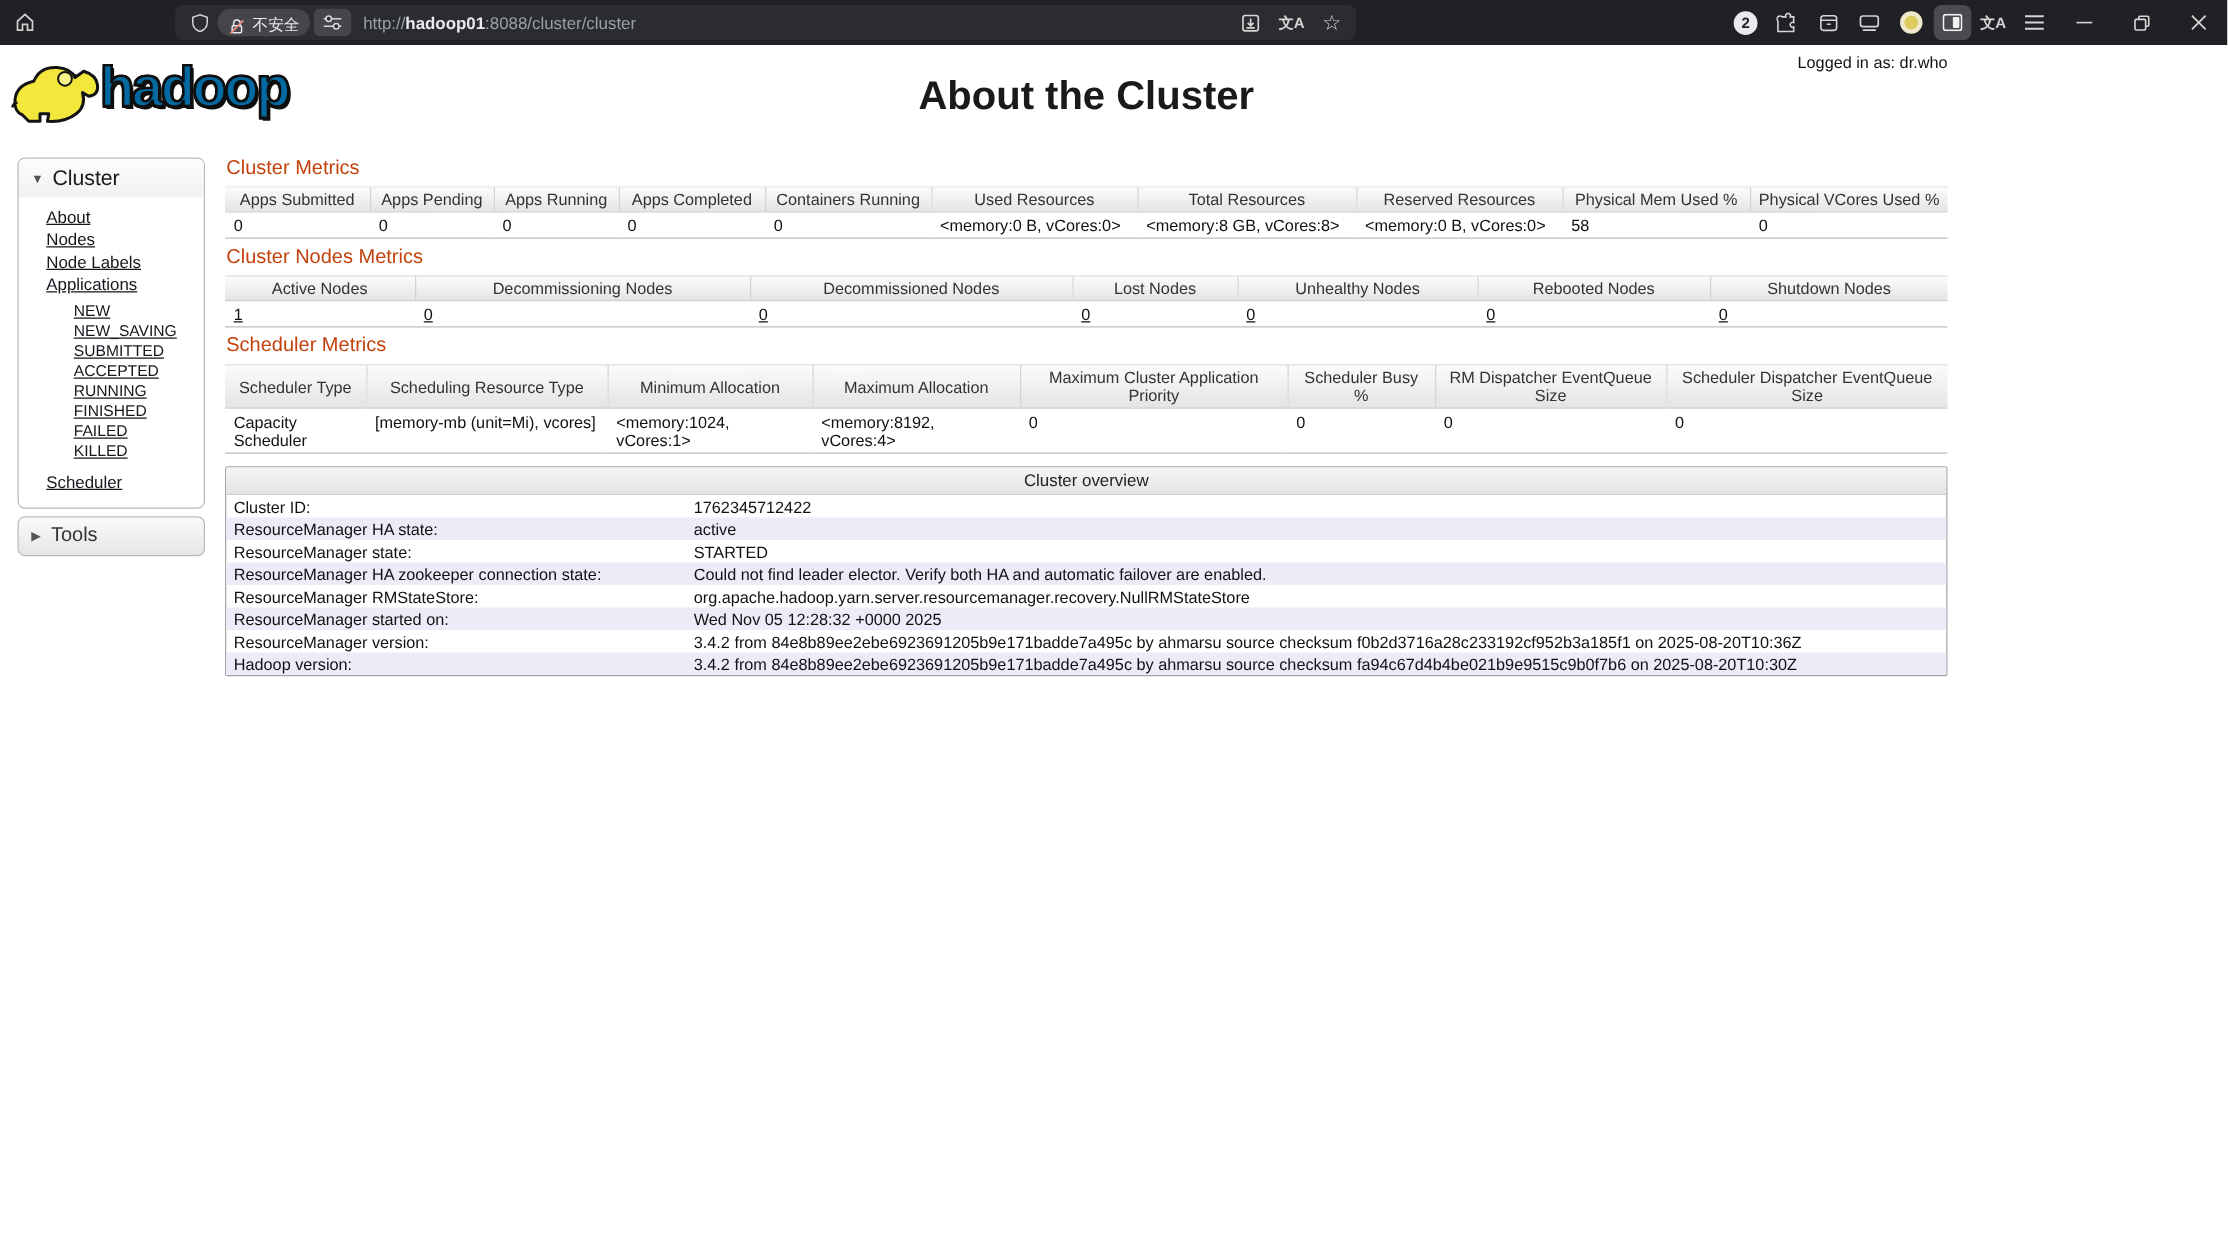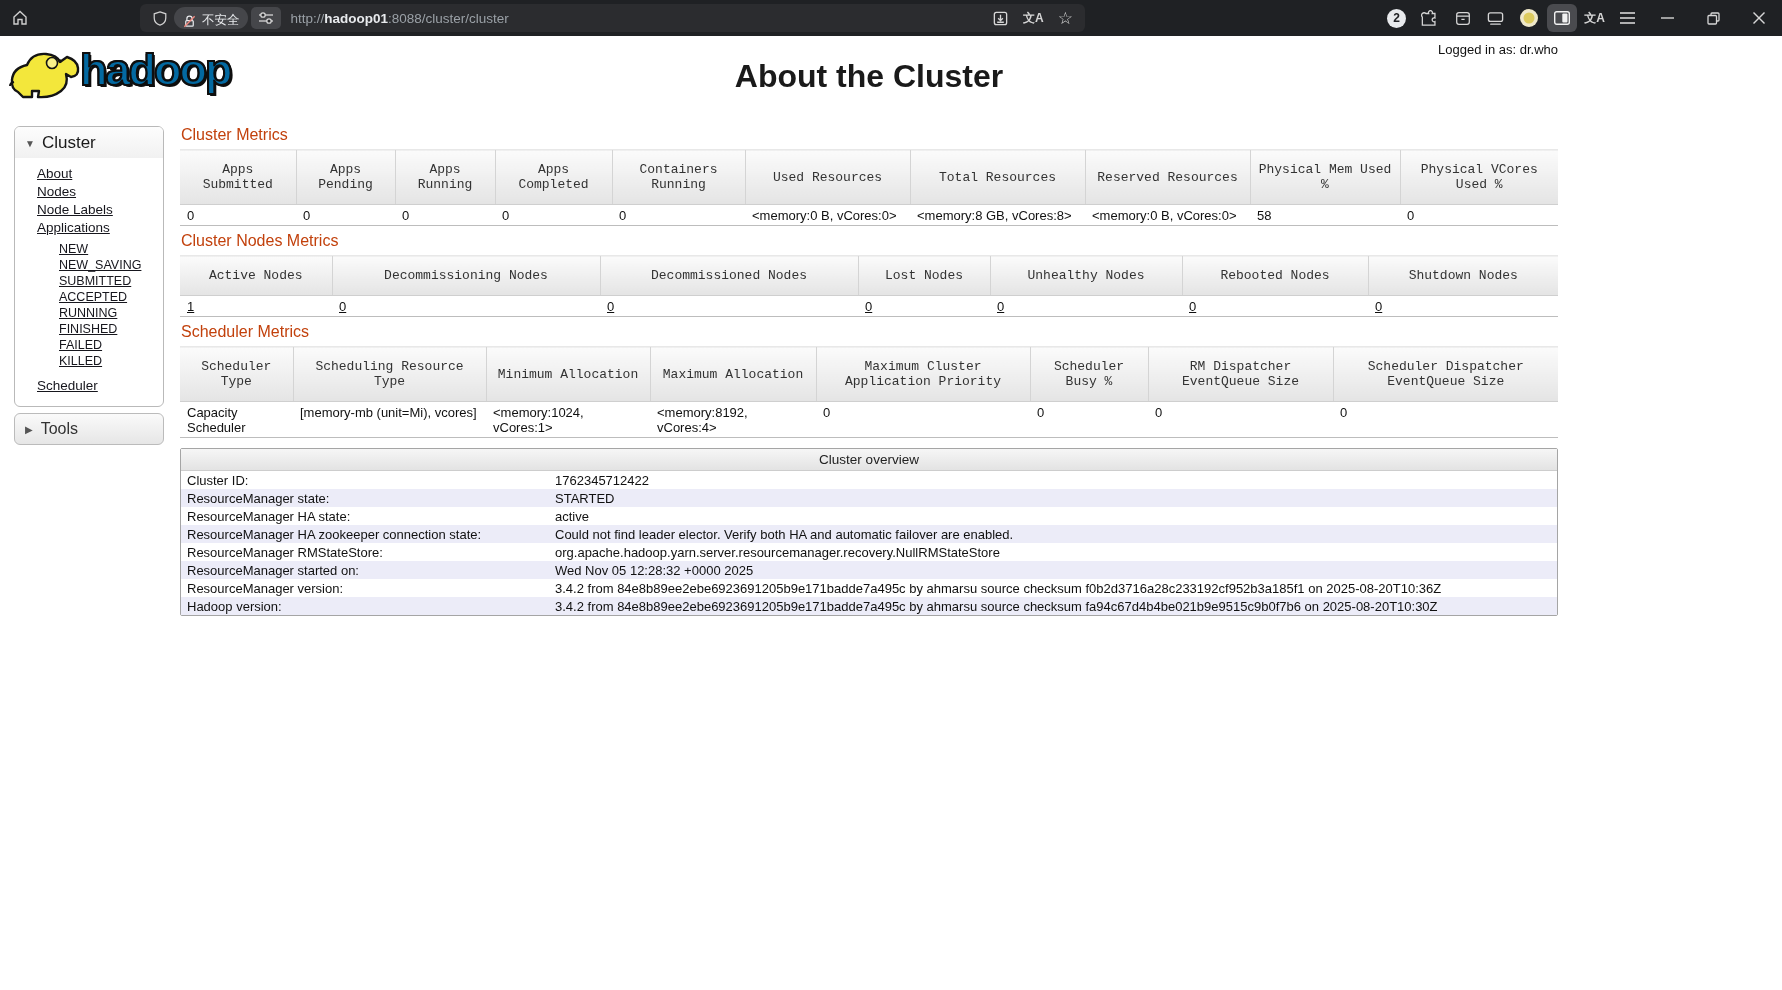--- a/index.html
+++ b/index.html
@@ -53,22 +53,22 @@
   .tools-box { margin-top:6px; border:1px solid #bbb; border-radius:6px;
     background:linear-gradient(#fafafa,#e6e6e6); }
   .tools-head { display:flex; align-items:center; gap:8px; padding:6px 8px 6px 10px; font-size:16px;
     color:#333; cursor:pointer; }
 
   
   .main { margin:0 224px 0 180px; padding-top:90px; }
   .section-heading { font-size:16px; font-weight:400; color:#c2410c; margin:0 0 5px 1px; }
   table.metric { width:100%; border-collapse:collapse; table-layout:fixed; font-size:13px; margin-bottom:6px; }
   table.metric th { background:linear-gradient(#fbfbfb,#e4e4e4); font-weight:400; color:#333;
-    text-align:center; padding:12px 6px; border-bottom:1px solid #cfcfcf; border-top:1px solid #e8e8e8;
-    cursor:pointer; overflow:hidden;font-family:Liberation Mono, monospace; }
+    text-align:center; padding:2px 6px; border-bottom:1px solid #cfcfcf; border-top:1px solid #e8e8e8;
+    cursor:pointer; overflow:hidden; }
   table.metric th + th { border-left:1px solid #d4d4d4;text-align:center; }
   table.metric td { padding:2.5px 7px; color:#111; border-bottom:1px solid #bdbdbd; vertical-align:top;
     overflow:hidden; }
   td .cell-link { text-decoration:underline; color:#111; cursor:pointer; }
 
   .overview-wrap { margin-top:10px; border:1px solid #a5a5a5; border-radius:2px; }
   .overview-bar { background:linear-gradient(#f6f6f6,#e3e3e3); border-bottom:1px solid #cdcdcd;
     padding:3px 8px; text-align:center; font-size:13.5px; color:#222; }
   table.overview { width:100%; border-collapse:collapse; font-size:13px; }
   table.overview tr:nth-child(even) { background:#ececf8; }
@@ -349,26 +349,26 @@
 
     <div class="overview-wrap">
       <div class="overview-bar">Cluster overview</div>
       <table class="overview">
         <tbody>
             <tr>
           <td class="lbl">Cluster ID:</td>
           <td class="val">1762345712422</td>
         </tr>
         <tr>
+          <td class="lbl">ResourceManager HA state:</td>
+          <td class="val">active</td>
+        </tr>
+        <tr>
           <td class="lbl">ResourceManager state:</td>
           <td class="val">STARTED</td>
-        </tr>
-        <tr>
-          <td class="lbl">ResourceManager HA state:</td>
-          <td class="val">active</td>
         </tr>
         <tr>
           <td class="lbl">ResourceManager HA zookeeper connection state:</td>
           <td class="val">Could not find leader elector. Verify both HA and automatic failover are enabled.</td>
         </tr>
         <tr>
           <td class="lbl">ResourceManager RMStateStore:</td>
           <td class="val">org.apache.hadoop.yarn.server.resourcemanager.recovery.NullRMStateStore</td>
         </tr>
         <tr>

